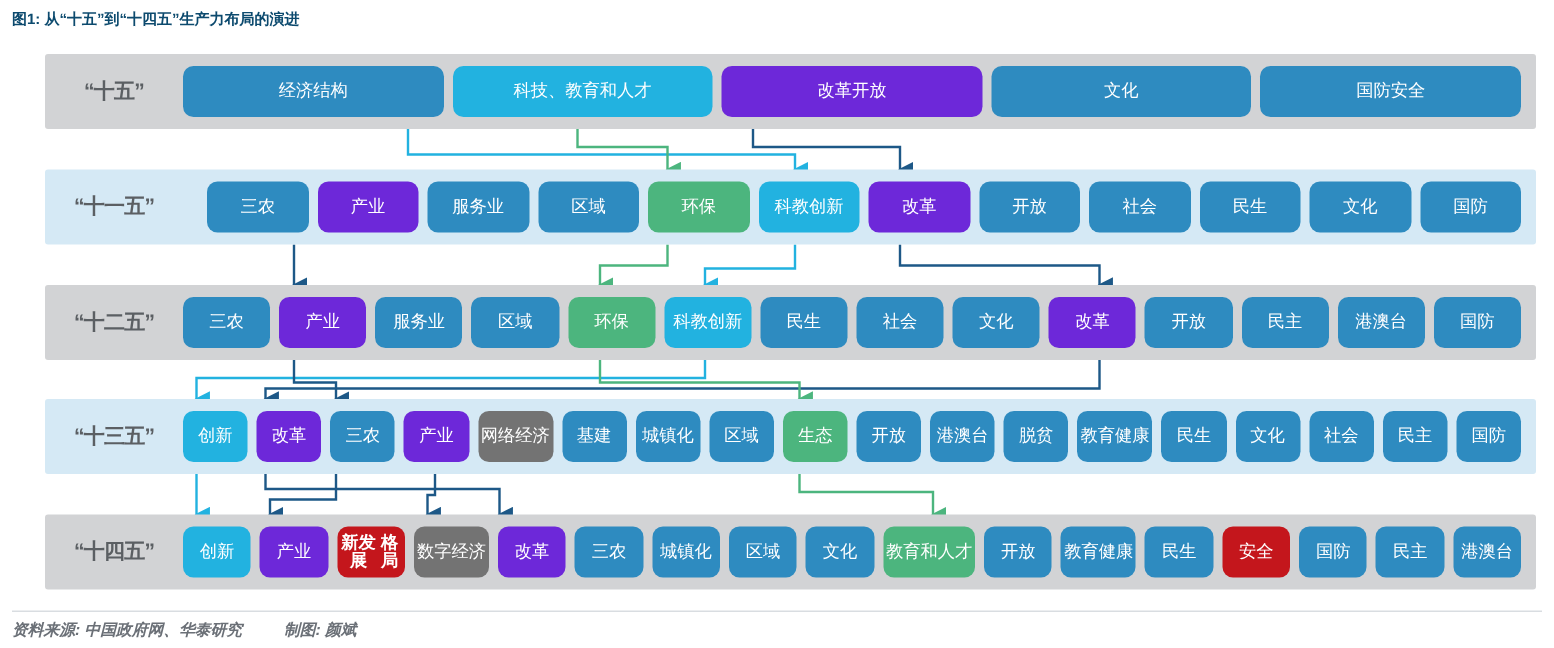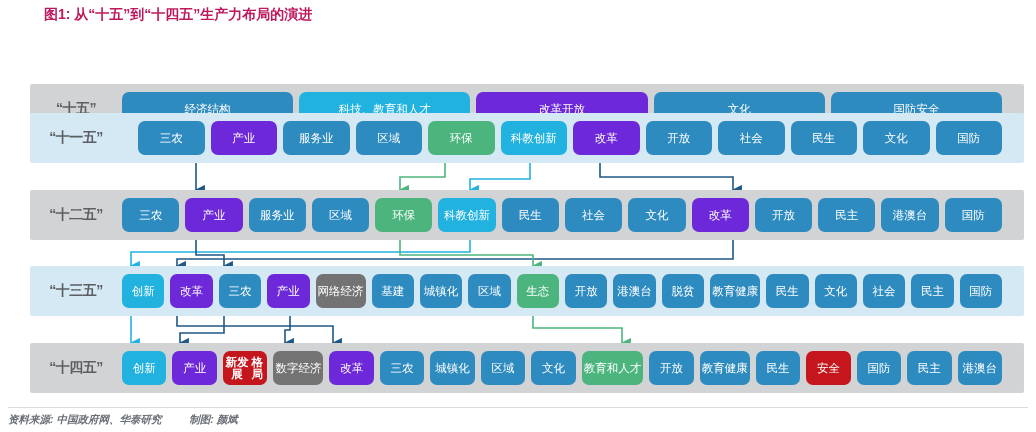--- a/index.html
+++ b/index.html
@@ -8,22 +8,22 @@
     background:#ffffff;
     font-family:"Liberation Sans","DejaVu Sans",sans-serif;
     overflow:hidden;
     position:relative;
   }
   #root{position:relative;width:1036px;height:432px;}
 
   
   .title{
     position:absolute;left:8px;top:6px;
-    font-size:14px;font-weight:bold;color:#be185d;
-    letter-spacing:0px;white-space:nowrap;margin-left:36px;
+    font-size:10px;font-weight:bold;color:#0c4a6e;
+    letter-spacing:0px;white-space:nowrap;
   }
 
   
   .chart{position:absolute;left:0;top:30px;width:1036px;height:370px;}
 
   
   .links{position:absolute;left:0;top:0;width:1036px;height:370px;z-index:1;}
 
   .row{
     position:absolute;left:30px;width:994px;height:50px;
@@ -36,21 +36,21 @@
 
   .rowlabel{
     width:92px;flex:0 0 92px;
     text-align:center;
     font-size:14px;font-weight:bold;color:#5b5f63;
     letter-spacing:-0.5px;
     white-space:nowrap;
   }
   .pills{
     flex:1 1 auto;display:flex;align-items:center;
-    gap:6px;padding-right:22px;height:36px;
+    gap:6px;padding-right:10px;height:36px;
   }
   .pill{
     flex:1 1 0;
     height:34px;border-radius:7px;
     display:flex;align-items:center;justify-content:center;
     font-size:11.5px;color:#ffffff;line-height:1.08;
     text-align:center;white-space:nowrap;
     box-sizing:border-box;
     padding:0 2px;
   }
@@ -127,21 +127,21 @@
         <path d="M177,286 L177,296 L333,296 L333,313" stroke="#1d5887" marker-end="url(#ah-navy)"></path>
 
         <path d="M224,286 L224,303 L180,303 L180,313" stroke="#1d5887" marker-end="url(#ah-navy)"></path>
 
         <path d="M290,286 L290,300 L285,300 L285,313" stroke="#1d5887" marker-end="url(#ah-navy)"></path>
 
         <path d="M533,286 L533,298 L622,298 L622,313" stroke="#4cb57e" marker-end="url(#ah-green)"></path>
       </g>
     </svg>
 
-    <div class="row gray" style="top:6px;margin-top:48px;">
+    <div class="row gray" style="top:6px;">
       <div class="rowlabel">“十五”</div>
       <div class="pills">
           <div class="pill c-blue">经济结构</div>
           <div class="pill c-cyan">科技、教育和人才</div>
           <div class="pill c-navy">改革开放</div>
           <div class="pill c-blue">文化</div>
           <div class="pill c-blue">国防安全</div>
         </div>
     </div>
 

